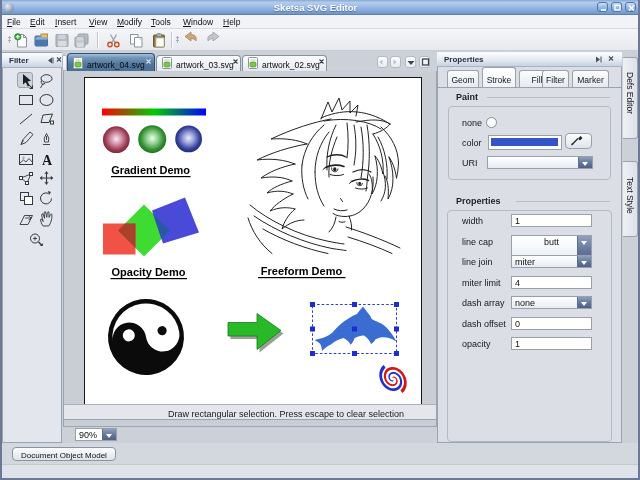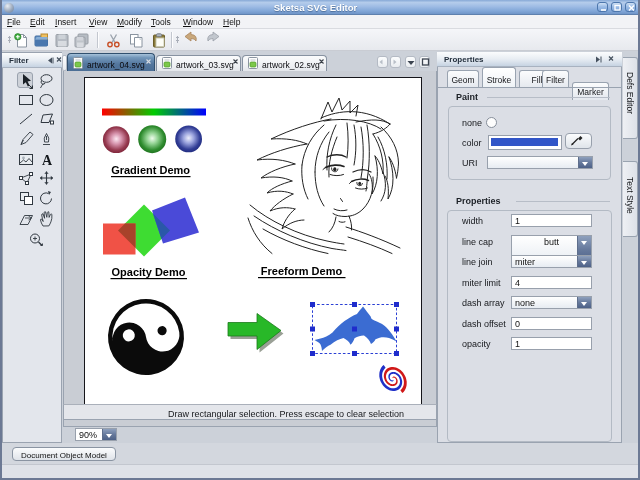--- a/index.html
+++ b/index.html
@@ -423,21 +423,21 @@
 <svg class="abs" style="left:158px;top:3px;" width="26" height="9">
       <path d="M1 1.5l4 3-4 3z" fill="#45505e"></path>
       <path d="M6 1.5v6" stroke="#45505e"></path>
       <path d="M14 1.5l4 4m0-4l-4 4" stroke="#45505e" stroke-width="1.2"></path>
     </svg>
 </div>
 <div class="abs ptab" style="left:447px;width:32px;">Geom</div>
 <div class="abs ptab" id="ptab-stroke" style="left:482px;width:34px;">Stroke</div>
 <div class="abs ptab" style="left:519px;width:36px;">Fill</div>
 <div class="abs ptab" style="left:542px;width:27px;">Filter</div>
-<div class="abs ptab" style="left:572px;width:37px;margin-top:12px;">Marker</div>
+<div class="abs ptab" style="left:572px;width:37px;">Marker</div>
 <div class="abs" id="ptabline"></div>
 
 <div class="abs seclab" style="left:456px;top:92px;">Paint</div>
 <div class="abs secline" style="left:487px;top:97px;width:123px;"></div>
 <div class="abs gbox" style="left:448px;top:106px;width:163px;height:74px;"></div>
 <div class="abs plab" style="left:462px;top:118px;">none</div>
 <div class="abs" style="left:486px;top:117px;width:9px;height:9px;border-radius:50%;background:#fdfdfd;border:1px solid #878f9b;"></div>
 <div class="abs plab" style="left:462px;top:138px;">color</div>
 <div class="abs" style="left:488px;top:135px;width:72px;height:13px;background:#fff;border:1px solid #98a0ac;"></div>
 <div class="abs" style="left:491px;top:138px;width:67px;height:8px;background:#3256c8;"></div>

